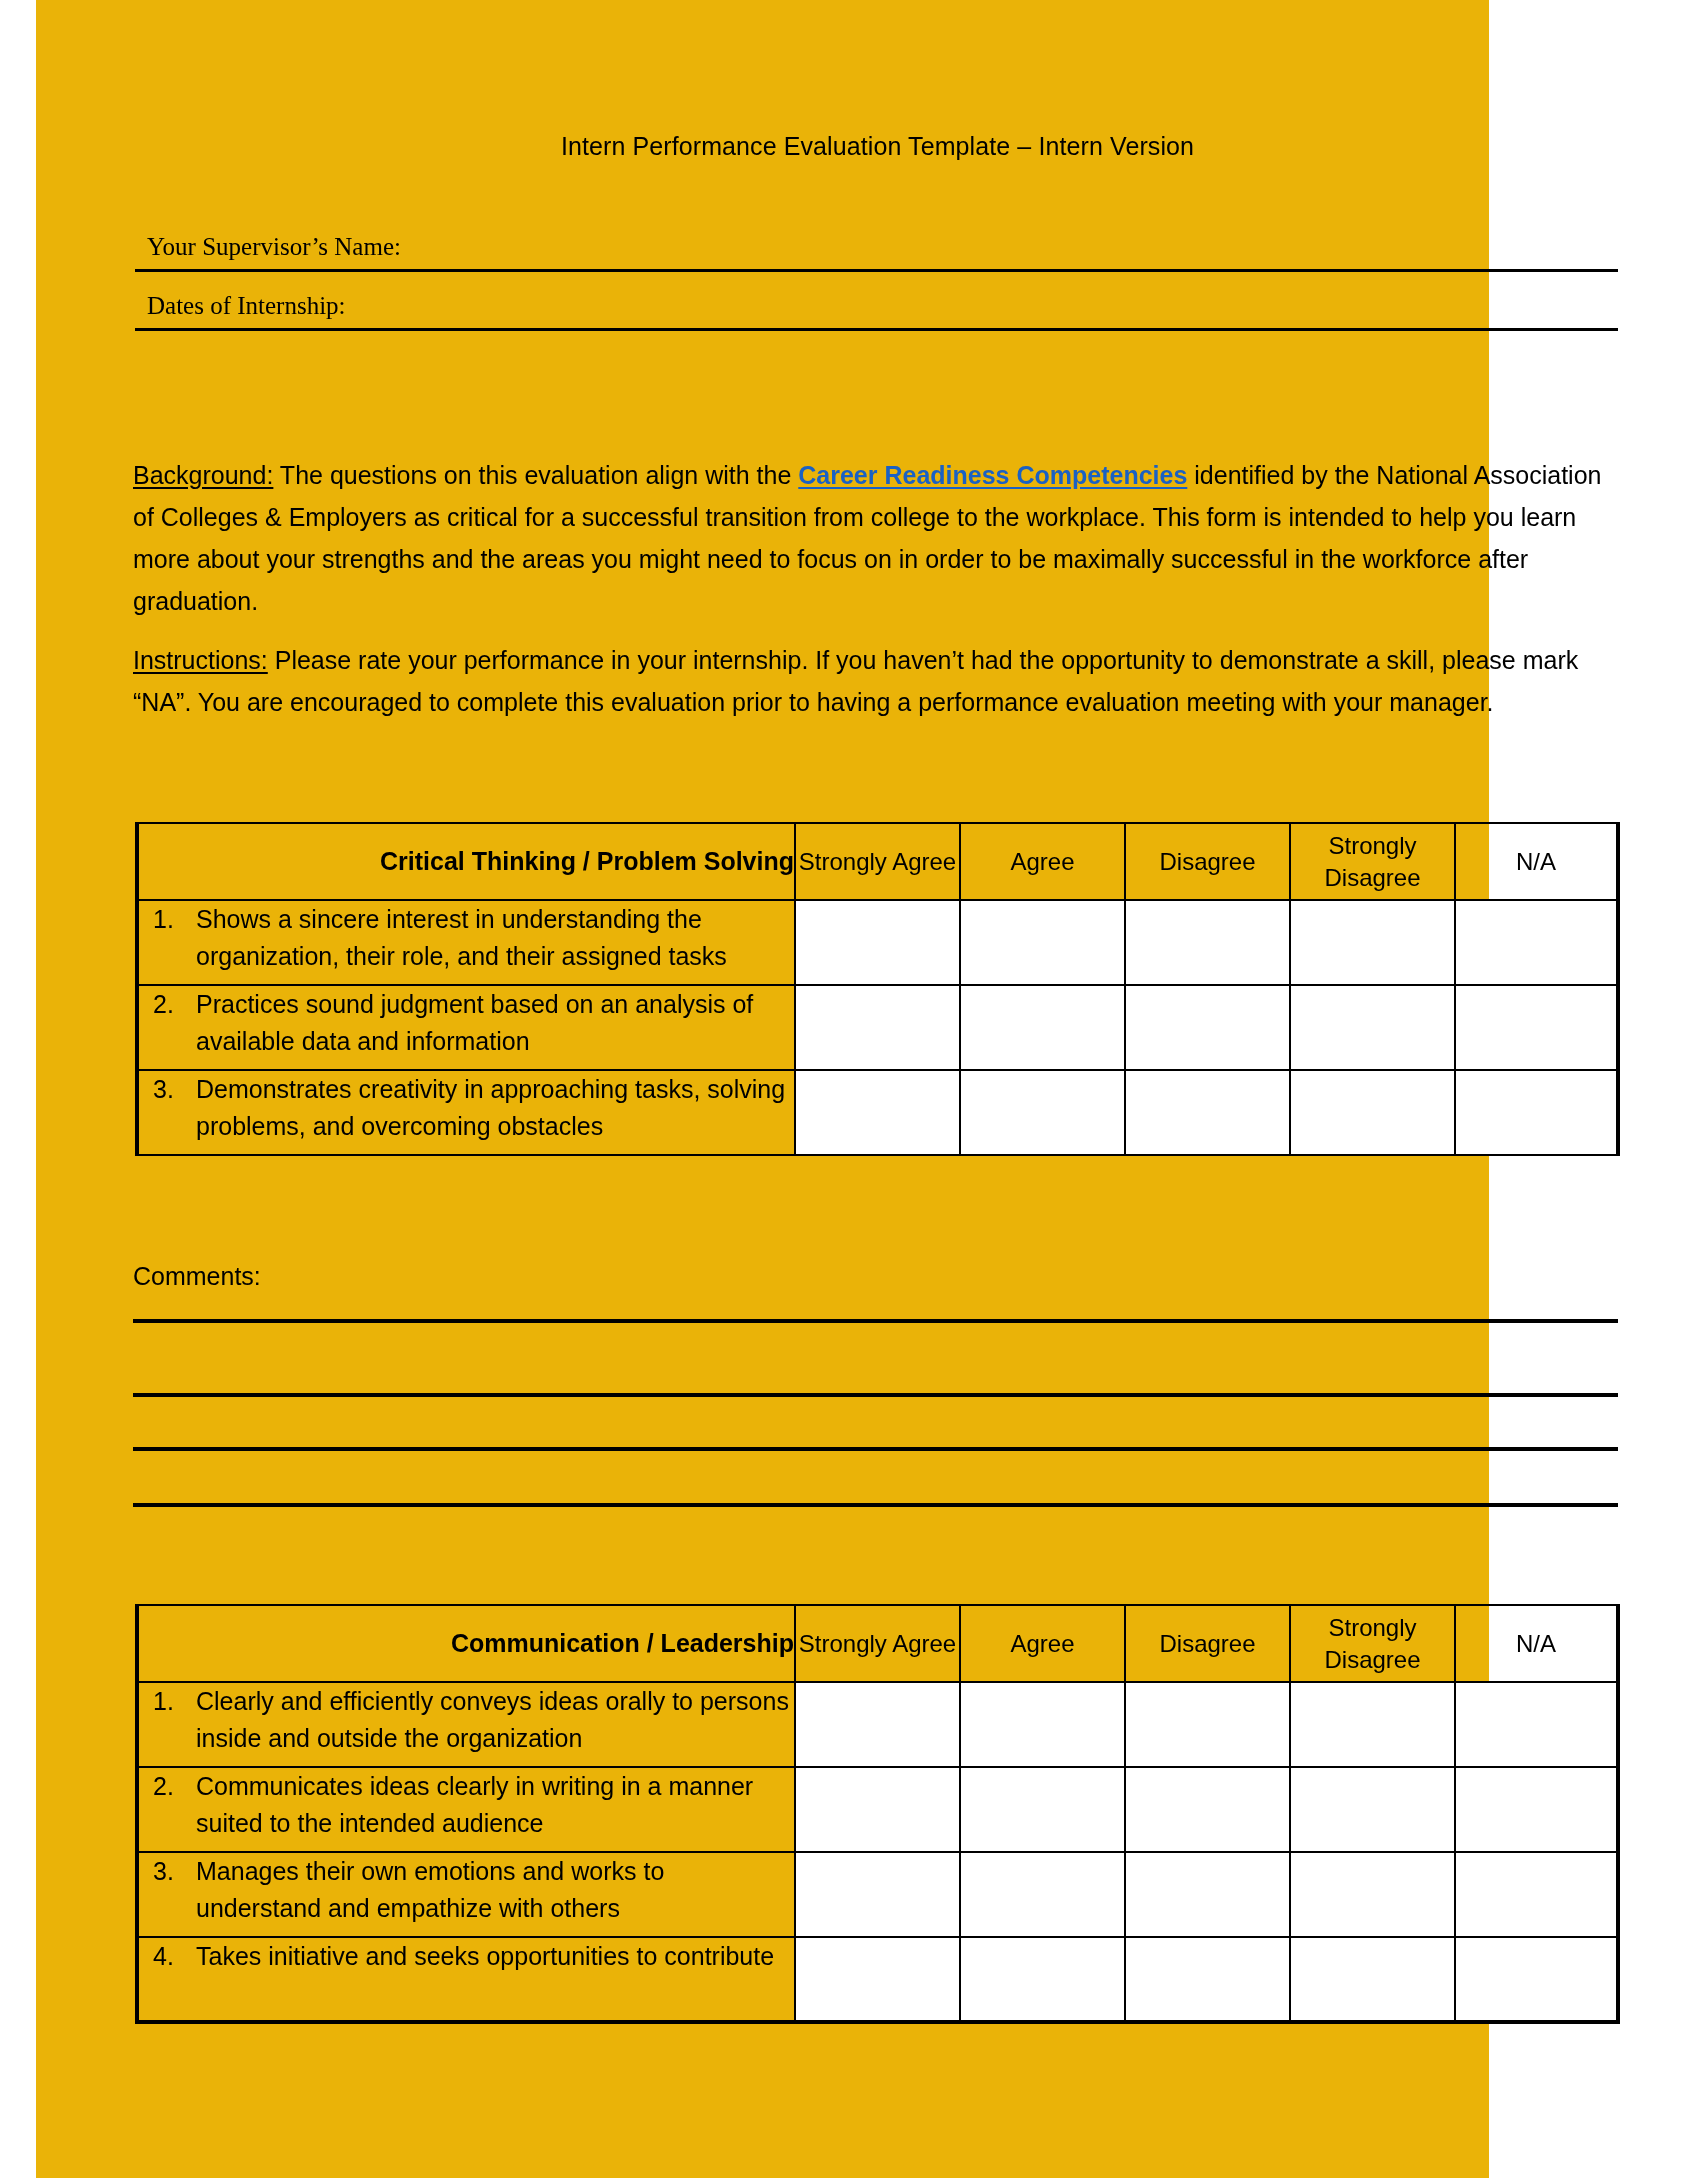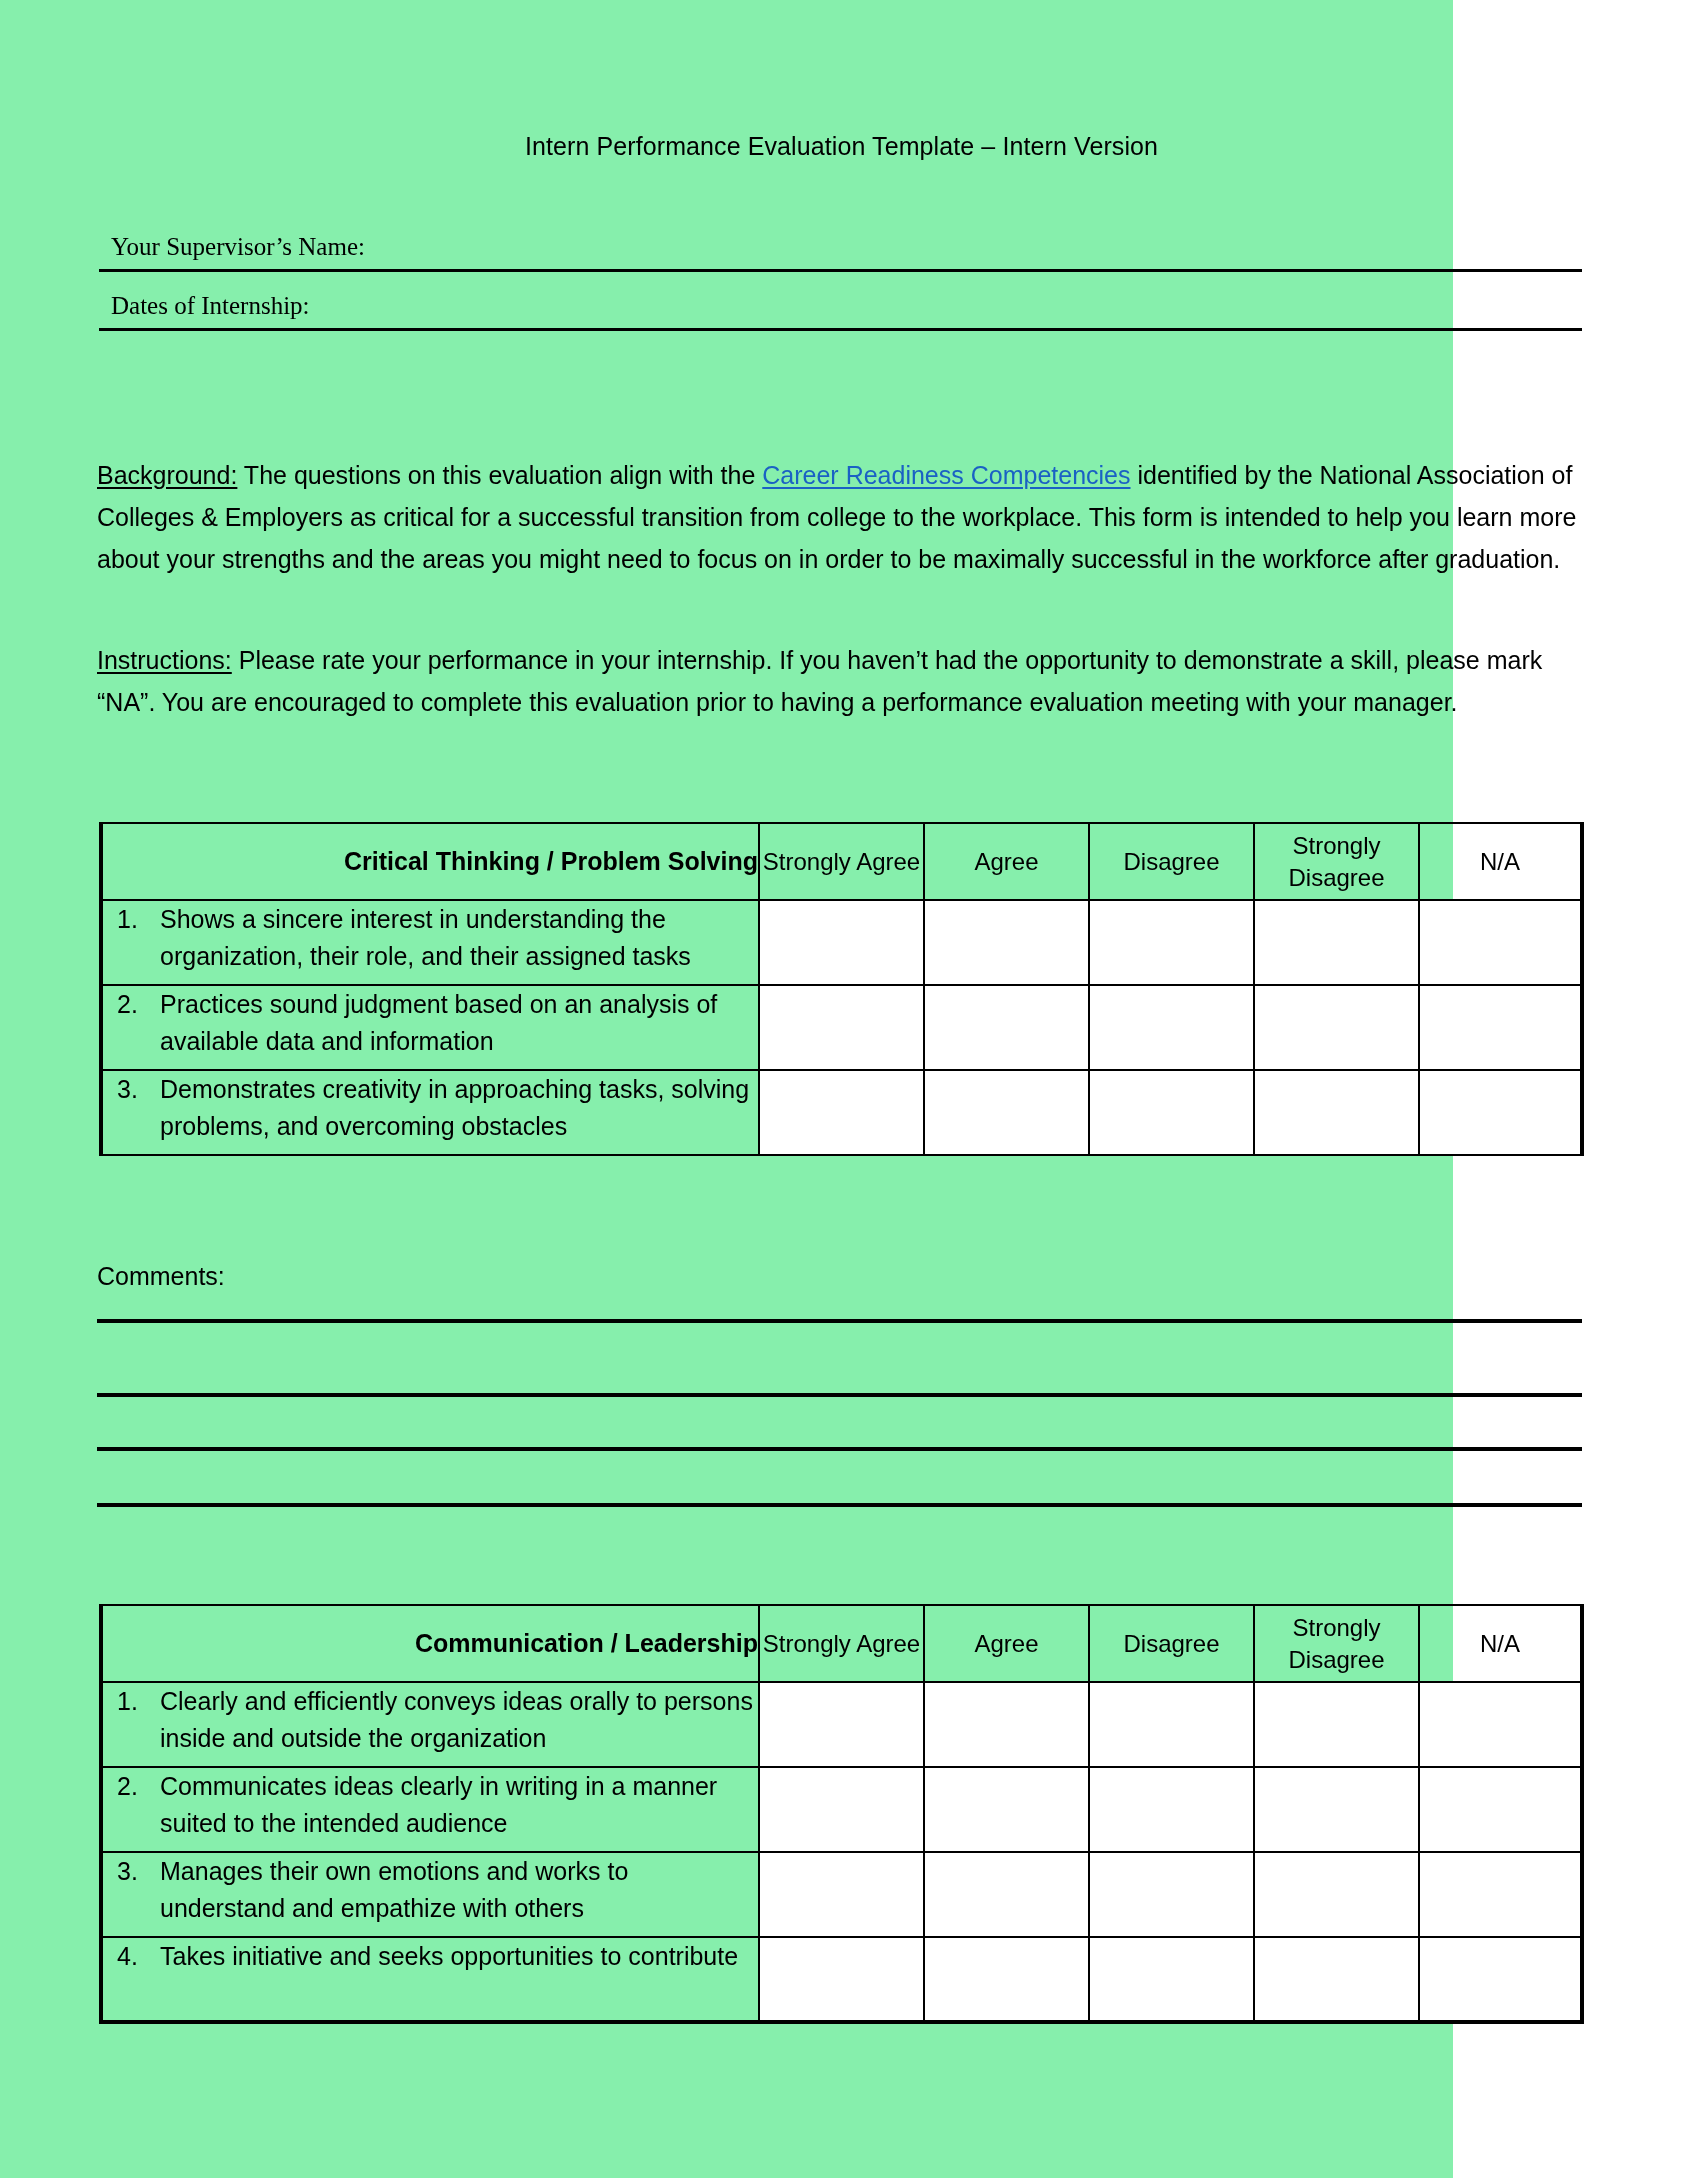--- a/index.html
+++ b/index.html
@@ -11,22 +11,23 @@
     width: 1683px;
     height: 2178px;
     font-family: "Liberation Sans", sans-serif;
     color: #000000;
     -webkit-font-smoothing: antialiased;
   }
   .page {
     position: relative;
     width: 1453px;
     height: 2178px;
-    background: #86efac;
-    box-sizing: border-box;
+    background: #eab308;
+    box-sizing: border-box;
+    margin-left: 36px;
   }
   .doc-title {
     position: absolute;
     top: 132px;
     left: 0;
     width: 1683px;
     text-align: center;
     font-size: 25px;
     letter-spacing: 0.1px;
   }
@@ -62,20 +63,21 @@
     text-align: left;
   }
   .lead {
     text-decoration: underline;
     text-underline-offset: 3px;
   }
   .link {
     color: #1a61c4;
     text-decoration: underline;
     text-underline-offset: 3px;
+    font-weight: bold;
   }
 
   
   table.rating {
     position: absolute;
     left: 99px;
     width: 1483px;
     border-collapse: collapse;
     table-layout: fixed;
   }

